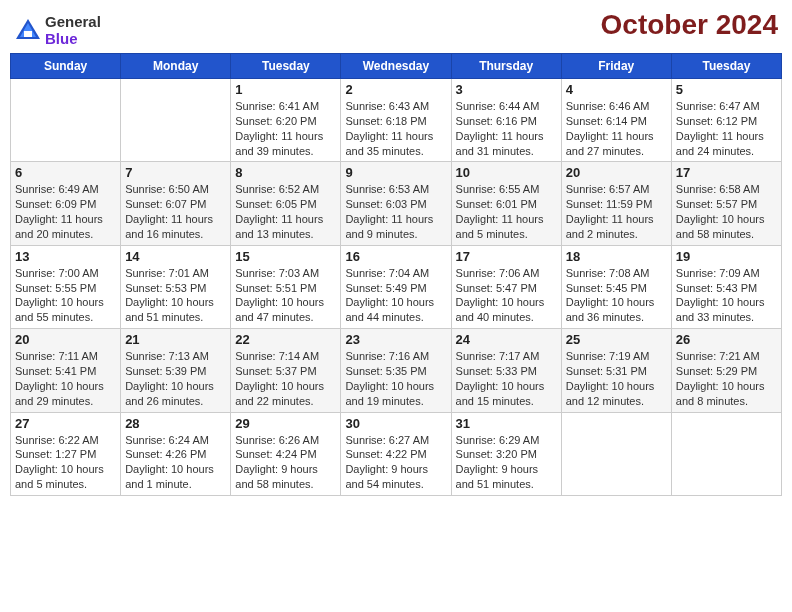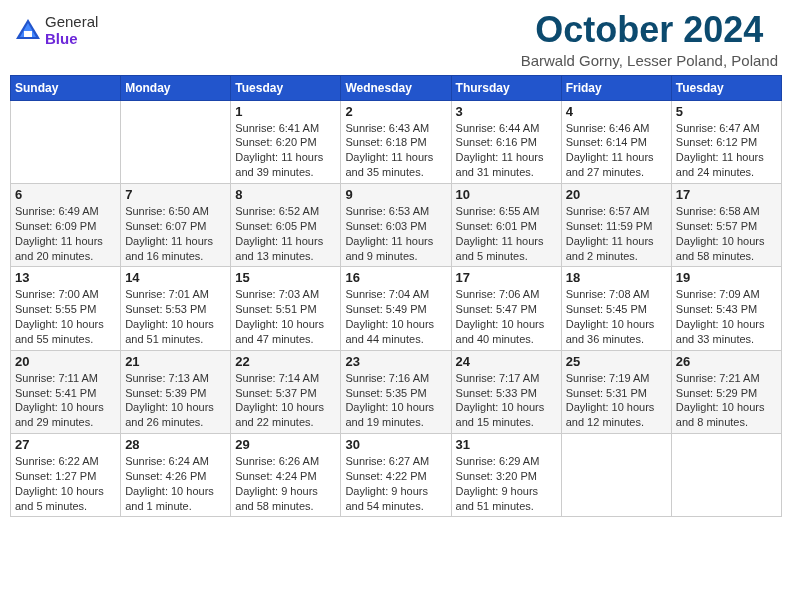--- a/index.html
+++ b/index.html
@@ -22,60 +22,59 @@
       align-items: center;
       margin-top: 4px;
     }
     .logo-text {
       display: flex;
       flex-direction: column;
       line-height: 1.1;
     }
     .logo-general {
       font-size: 15px;
-      font-weight: normal;
+      font-weight: bold;
       color: #333;
     }
     .logo-blue {
       font-size: 15px;
       font-weight: bold;
       color: #6d28d9;
     }
     .logo-icon {
       width: 28px;
       height: 28px;
       margin-right: 3px;
     }
     .title-block {
       text-align: right;
     }
     .month-title {
-      font-size: 36px;
-      font-weight: bold;
-      color: #0c4a6e;
+      font-size: 28px;
+      font-weight: bold;
+      color: #7f1d1d;
       line-height: 1.1;
-      text-align: center;
     }
     .location-title {
       font-size: 15px;
       color: #555;
       margin-top: 2px;
     }
     table {
       width: 100%;
       border-collapse: collapse;
       table-layout: fixed;
     }
     thead th {
       background: #2255cc;
       color: #fff;
       font-size: 12px;
       font-weight: bold;
       padding: 5px 4px;
-      text-align: left;
+      text-align: center;
       border: 1px solid #1a44aa;
     }
     tbody td {
       border: 1px solid #ccc;
       vertical-align: top;
       padding: 3px 4px;
       font-size: 10px;
       color: #333;
       height: 80px;
     }
@@ -108,21 +107,20 @@
       <polygon points="14,6 22,20 6,20" fill="#4488ff"></polygon>
       <rect x="10" y="14" width="8" height="6" fill="#fff"></rect>
     </svg>
     <div class="logo-text">
       <span class="logo-general">General</span>
       <span class="logo-blue">Blue</span>
     </div>
   </div>
   <div class="title-block">
     <div class="month-title">October 2024</div>
-    <div class="location-title">Barwald Gorny, Lesser Poland, Poland</div>
   </div>
 </div>
 
 <table>
   <thead>
     <tr>
     <th>Sunday</th>
         <th>Monday</th>
         <th>Tuesday</th>
         <th>Wednesday</th>

